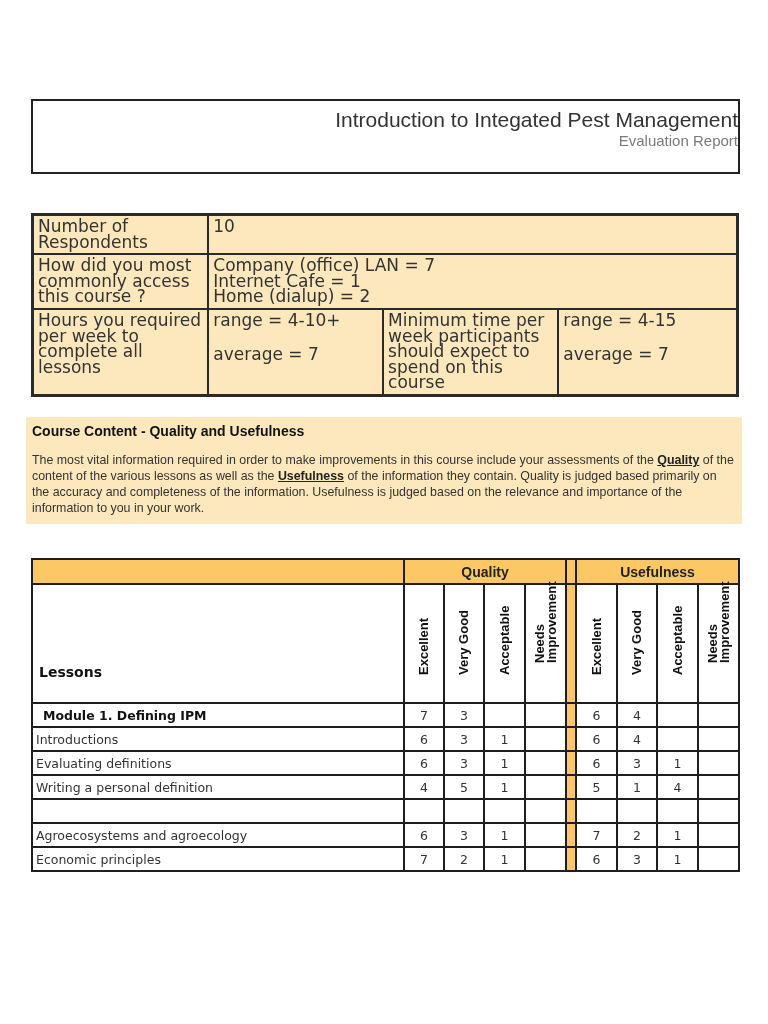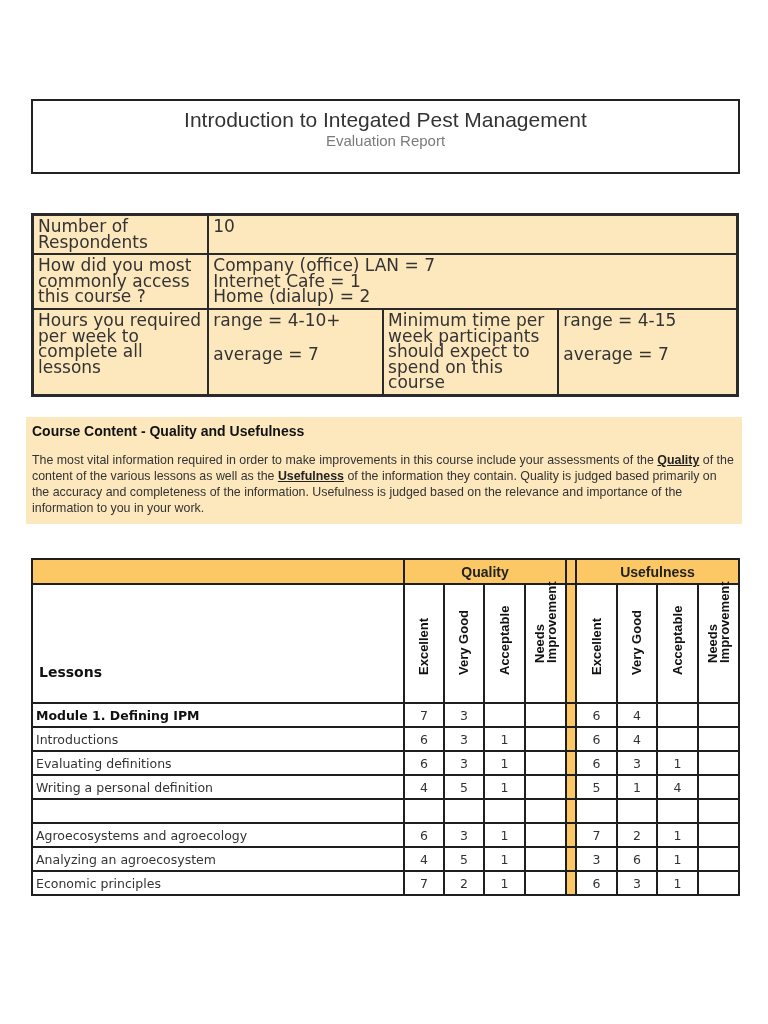--- a/index.html
+++ b/index.html
@@ -1,21 +1,21 @@
 <!DOCTYPE html>
 <html><head>
 <meta charset="utf-8">
 <style>
   html, body { margin: 0; padding: 0; background: #ffffff; }
   body { width: 768px; height: 1024px; position: relative; overflow: hidden;
          font-family: "DejaVu Sans", sans-serif; color: #222; }
 
   
   .title-box { position: absolute; left: 31px; top: 99px; width: 709px; height: 75px;
-               border: 2px solid #222; box-sizing: border-box; text-align: center; }
+               border: 2px solid #222; box-sizing: border-box; text-align: right; }
   .title-box .main-title { font-family: "Liberation Sans", sans-serif; font-size: 21px;
                color: #333; margin-top: 7px; letter-spacing: 0px; }
   .title-box .sub-title { font-family: "Liberation Sans", sans-serif; font-size: 15px;
                color: #7a7a7a; margin-top: 0; }
 
   
   .summary { position: absolute; left: 31px; top: 213px; width: 708px;
              border-collapse: separate; border-spacing: 0;
              border: 2px solid #2a2a2a; background: #fde8bd; }
   .summary td { border: 1px solid #2a2a2a; font-size: 17px; line-height: 15.5px;
@@ -39,21 +39,21 @@
   .ratings .spacer { background: #fcc865 !important; }
   .ratings .col-hdr td { height: 95px; background: #fff; }
   .ratings .lessons-label { vertical-align: bottom; padding: 0 0 22px 6px; font-weight: bold;
              font-size: 14px; color: #111; border-radius: 7px; }
   .rot-wrap { position: relative; height: 95px; }
   .rot { position: absolute; left: 50%; bottom: 4px; transform-origin: 0 0;
          transform: rotate(-90deg) translate(0, -50%); white-space: nowrap;
          font-family: "Liberation Sans", sans-serif; font-weight: bold; font-size: 13px;
          line-height: 12px; color: #111; }
   .ratings .lesson-cell { padding-left: 3px; color: #333; background: #fff; }
-  .ratings .module-cell { padding-left: 3px; font-weight: bold; color: #111; background: #fff; }
+  .ratings .module-cell { padding-left: 10px; font-weight: bold; color: #111; background: #fff; }
   .ratings .num { text-align: center; color: #333; background: #fff; }
   .ratings tr.data td { height: 22px; }
 </style>
 </head>
 <body>
 
 <div class="title-box">
   <div class="main-title">Introduction to Integated Pest Management</div>
   <div class="sub-title">Evaluation Report</div>
 </div>
@@ -232,32 +232,20 @@
         <td class="num">3</td>
         <td class="num">1</td>
         <td class="num"></td>
         <td class="spacer"></td>
         <td class="num">7</td>
         <td class="num">2</td>
         <td class="num">1</td>
         <td class="num"></td>
       </tr>
       <tr class="data">
-        <td class="lesson-cell">Analyzing an agroecosystem</td>
-        <td class="num">4</td>
-        <td class="num">5</td>
-        <td class="num">1</td>
-        <td class="num"></td>
-        <td class="spacer"></td>
-        <td class="num">3</td>
-        <td class="num">6</td>
-        <td class="num">1</td>
-        <td class="num"></td>
-      </tr>
-      <tr class="data">
         <td class="lesson-cell">Economic principles</td>
         <td class="num">7</td>
         <td class="num">2</td>
         <td class="num">1</td>
         <td class="num"></td>
         <td class="spacer"></td>
         <td class="num">6</td>
         <td class="num">3</td>
         <td class="num">1</td>
         <td class="num"></td>

